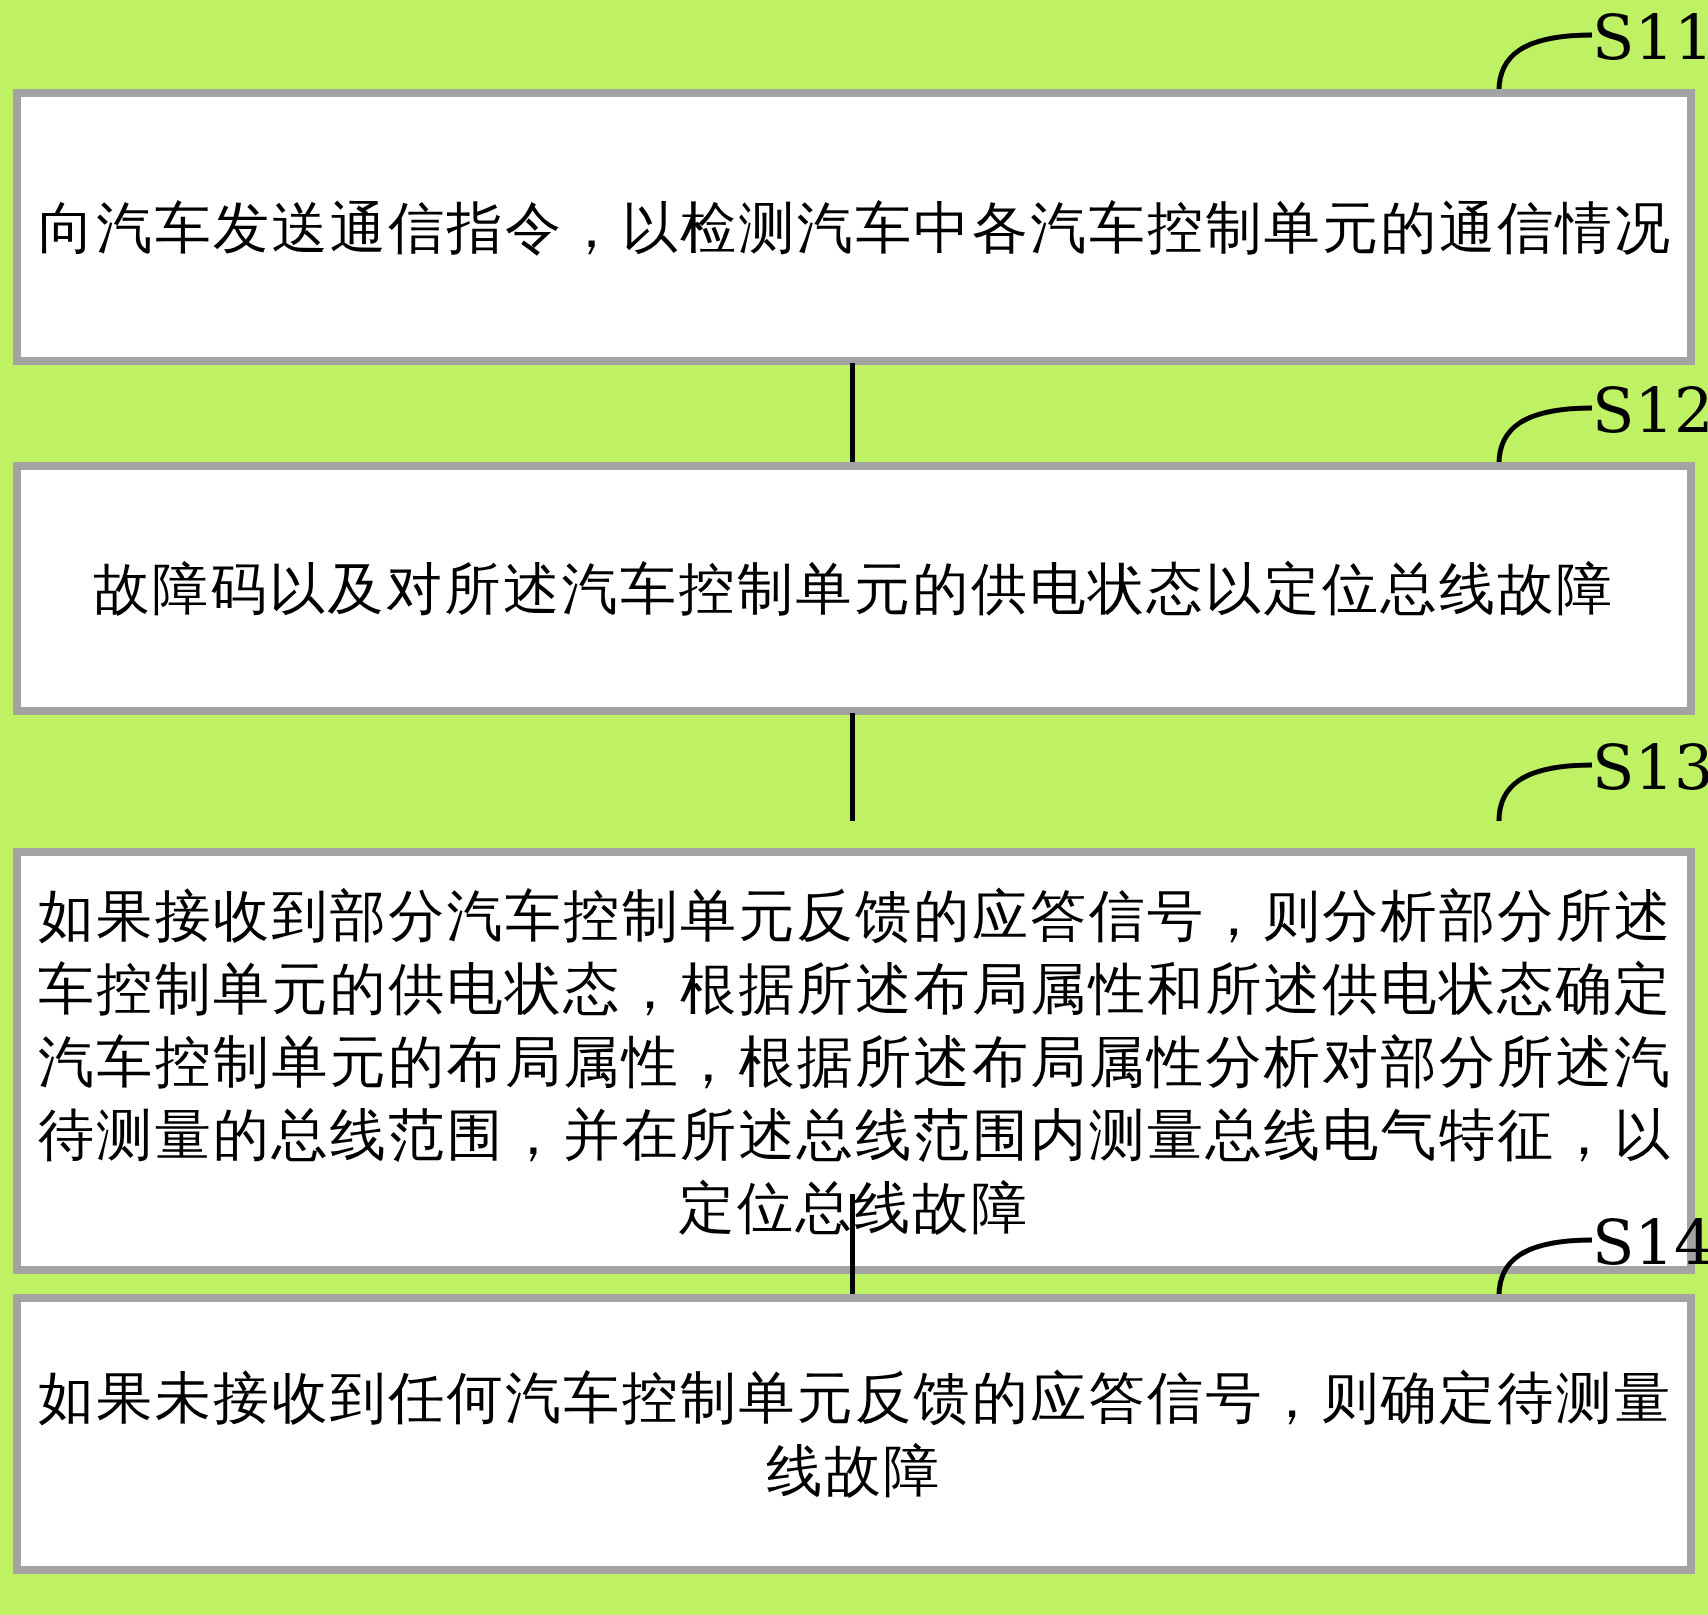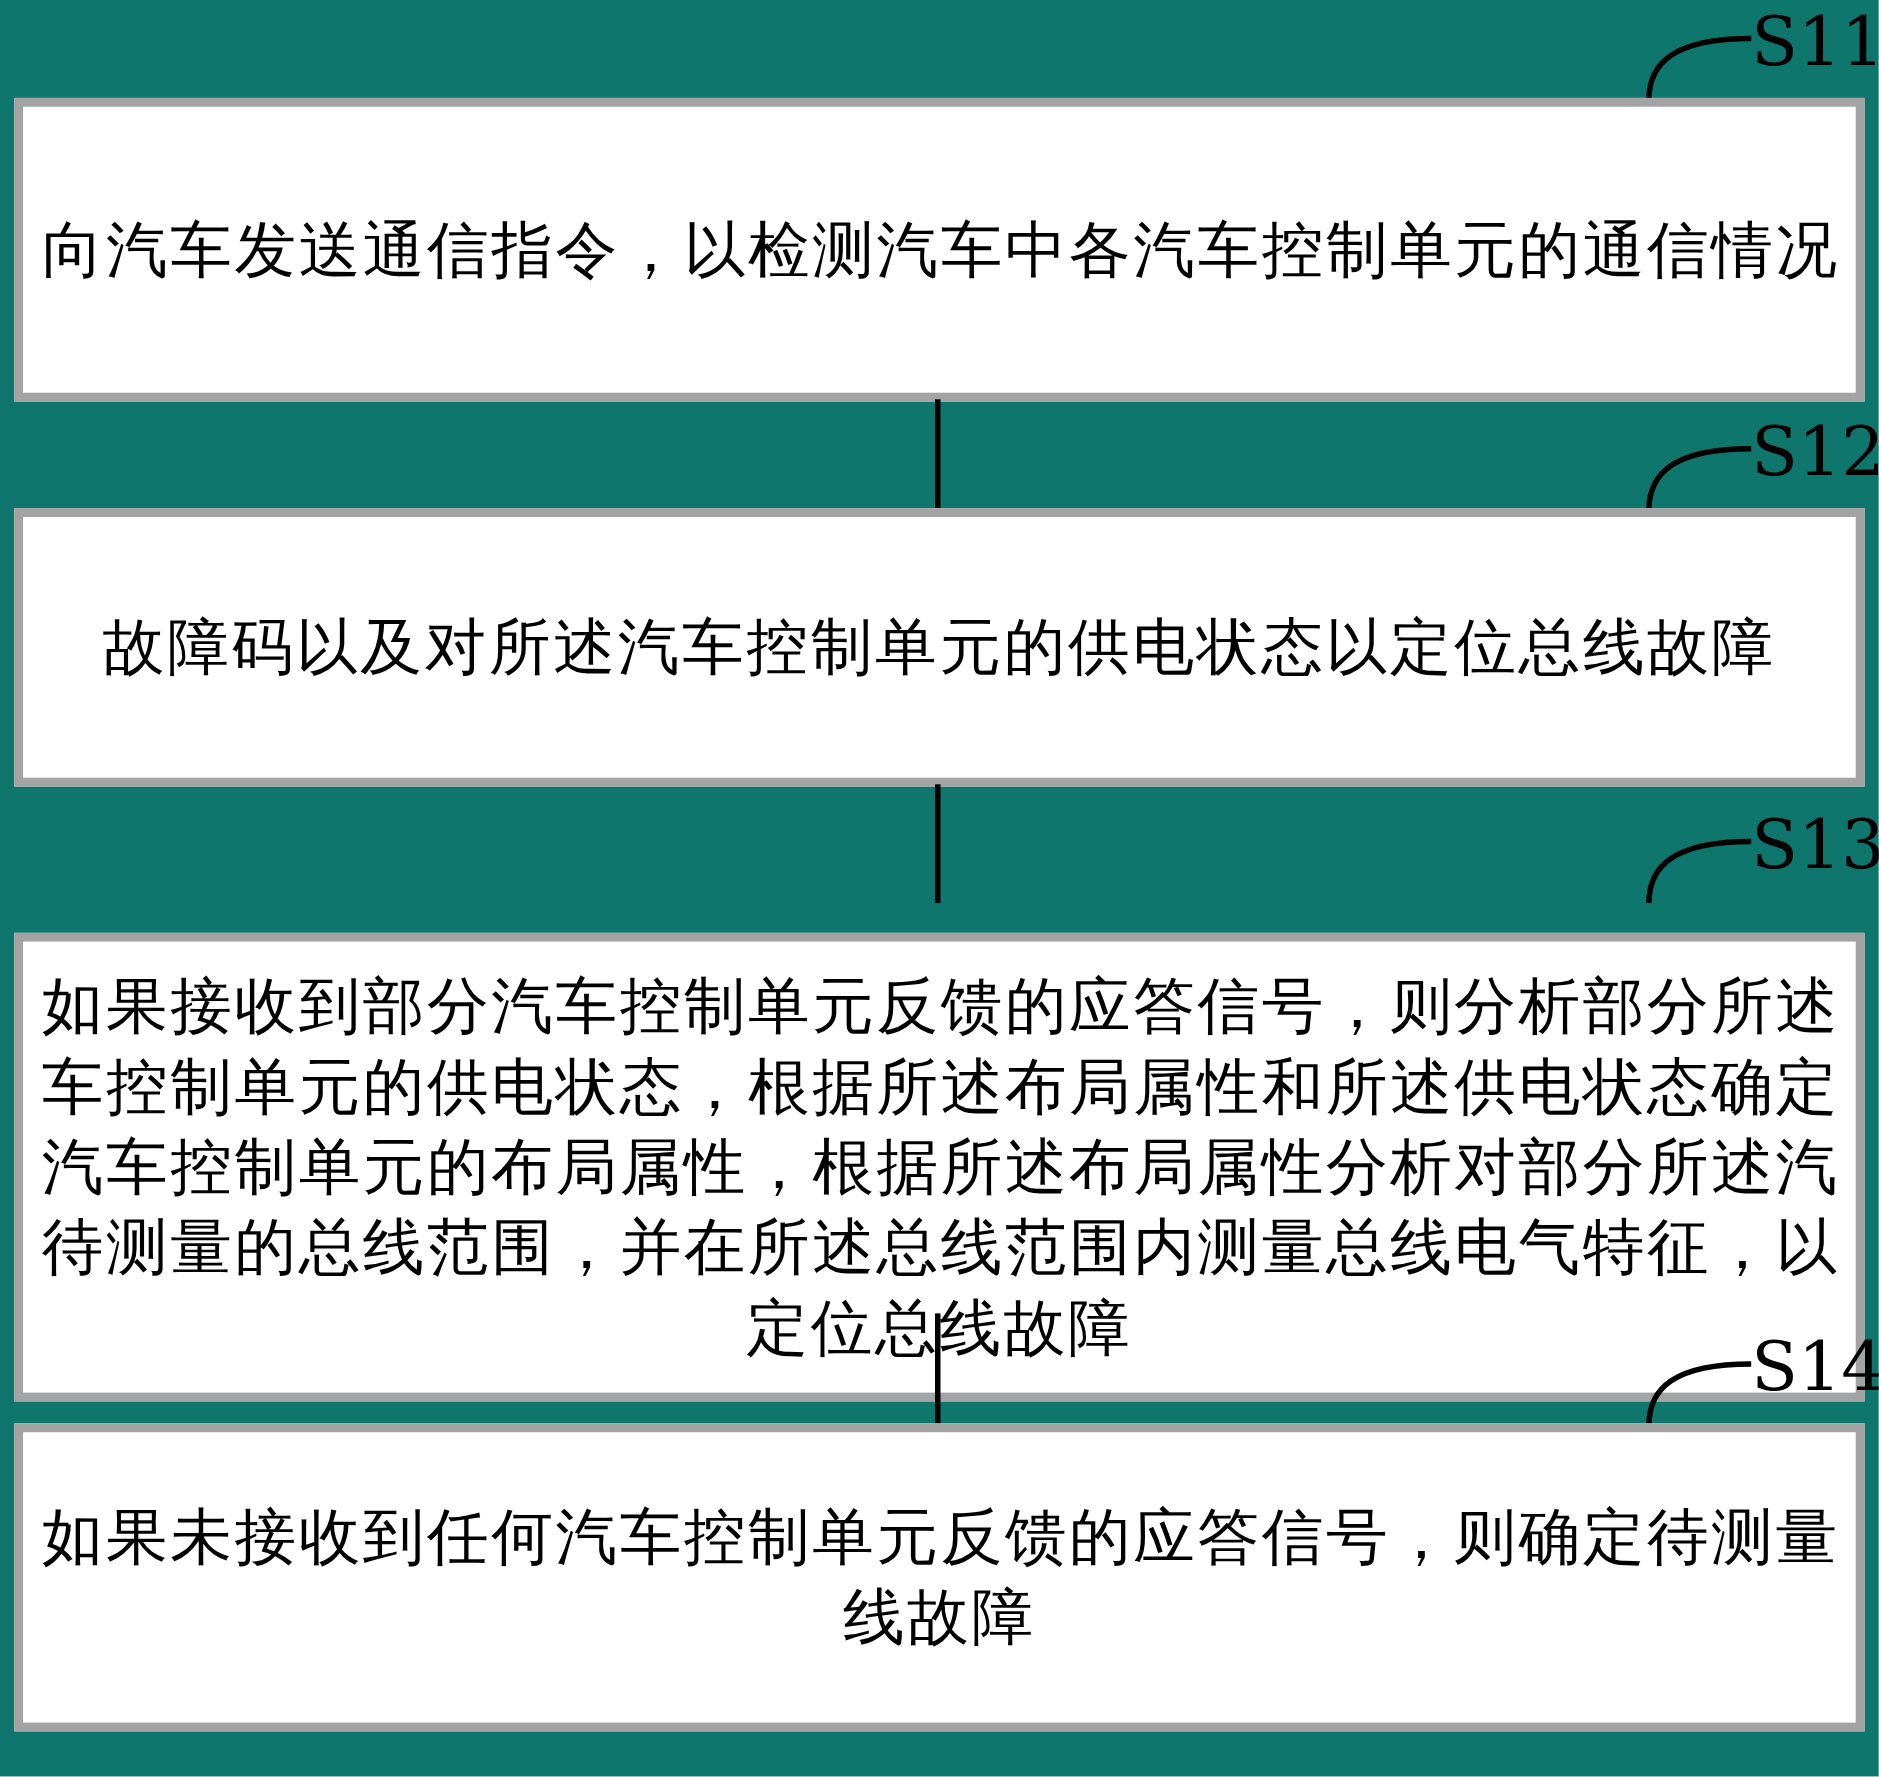--- a/index.html
+++ b/index.html
@@ -1,21 +1,21 @@
 <!DOCTYPE html>
 <html><head>
 <meta charset="utf-8">
 <style>
   * { margin: 0; padding: 0; box-sizing: border-box; }
   html, body { background: #ffffff; }
   .canvas {
     position: relative;
     width: 1708px;
     height: 1615px;
-    background: #0f766e;
+    background: #bef264;
     color: #000000;
     font-family: "DejaVu Serif", "Liberation Serif", serif;
     overflow: hidden;
   }
   .flow-box {
     position: absolute;
     left: 13px;
     width: 1682px;
     border: 8px solid #a3a3a3;
     background: #ffffff;

